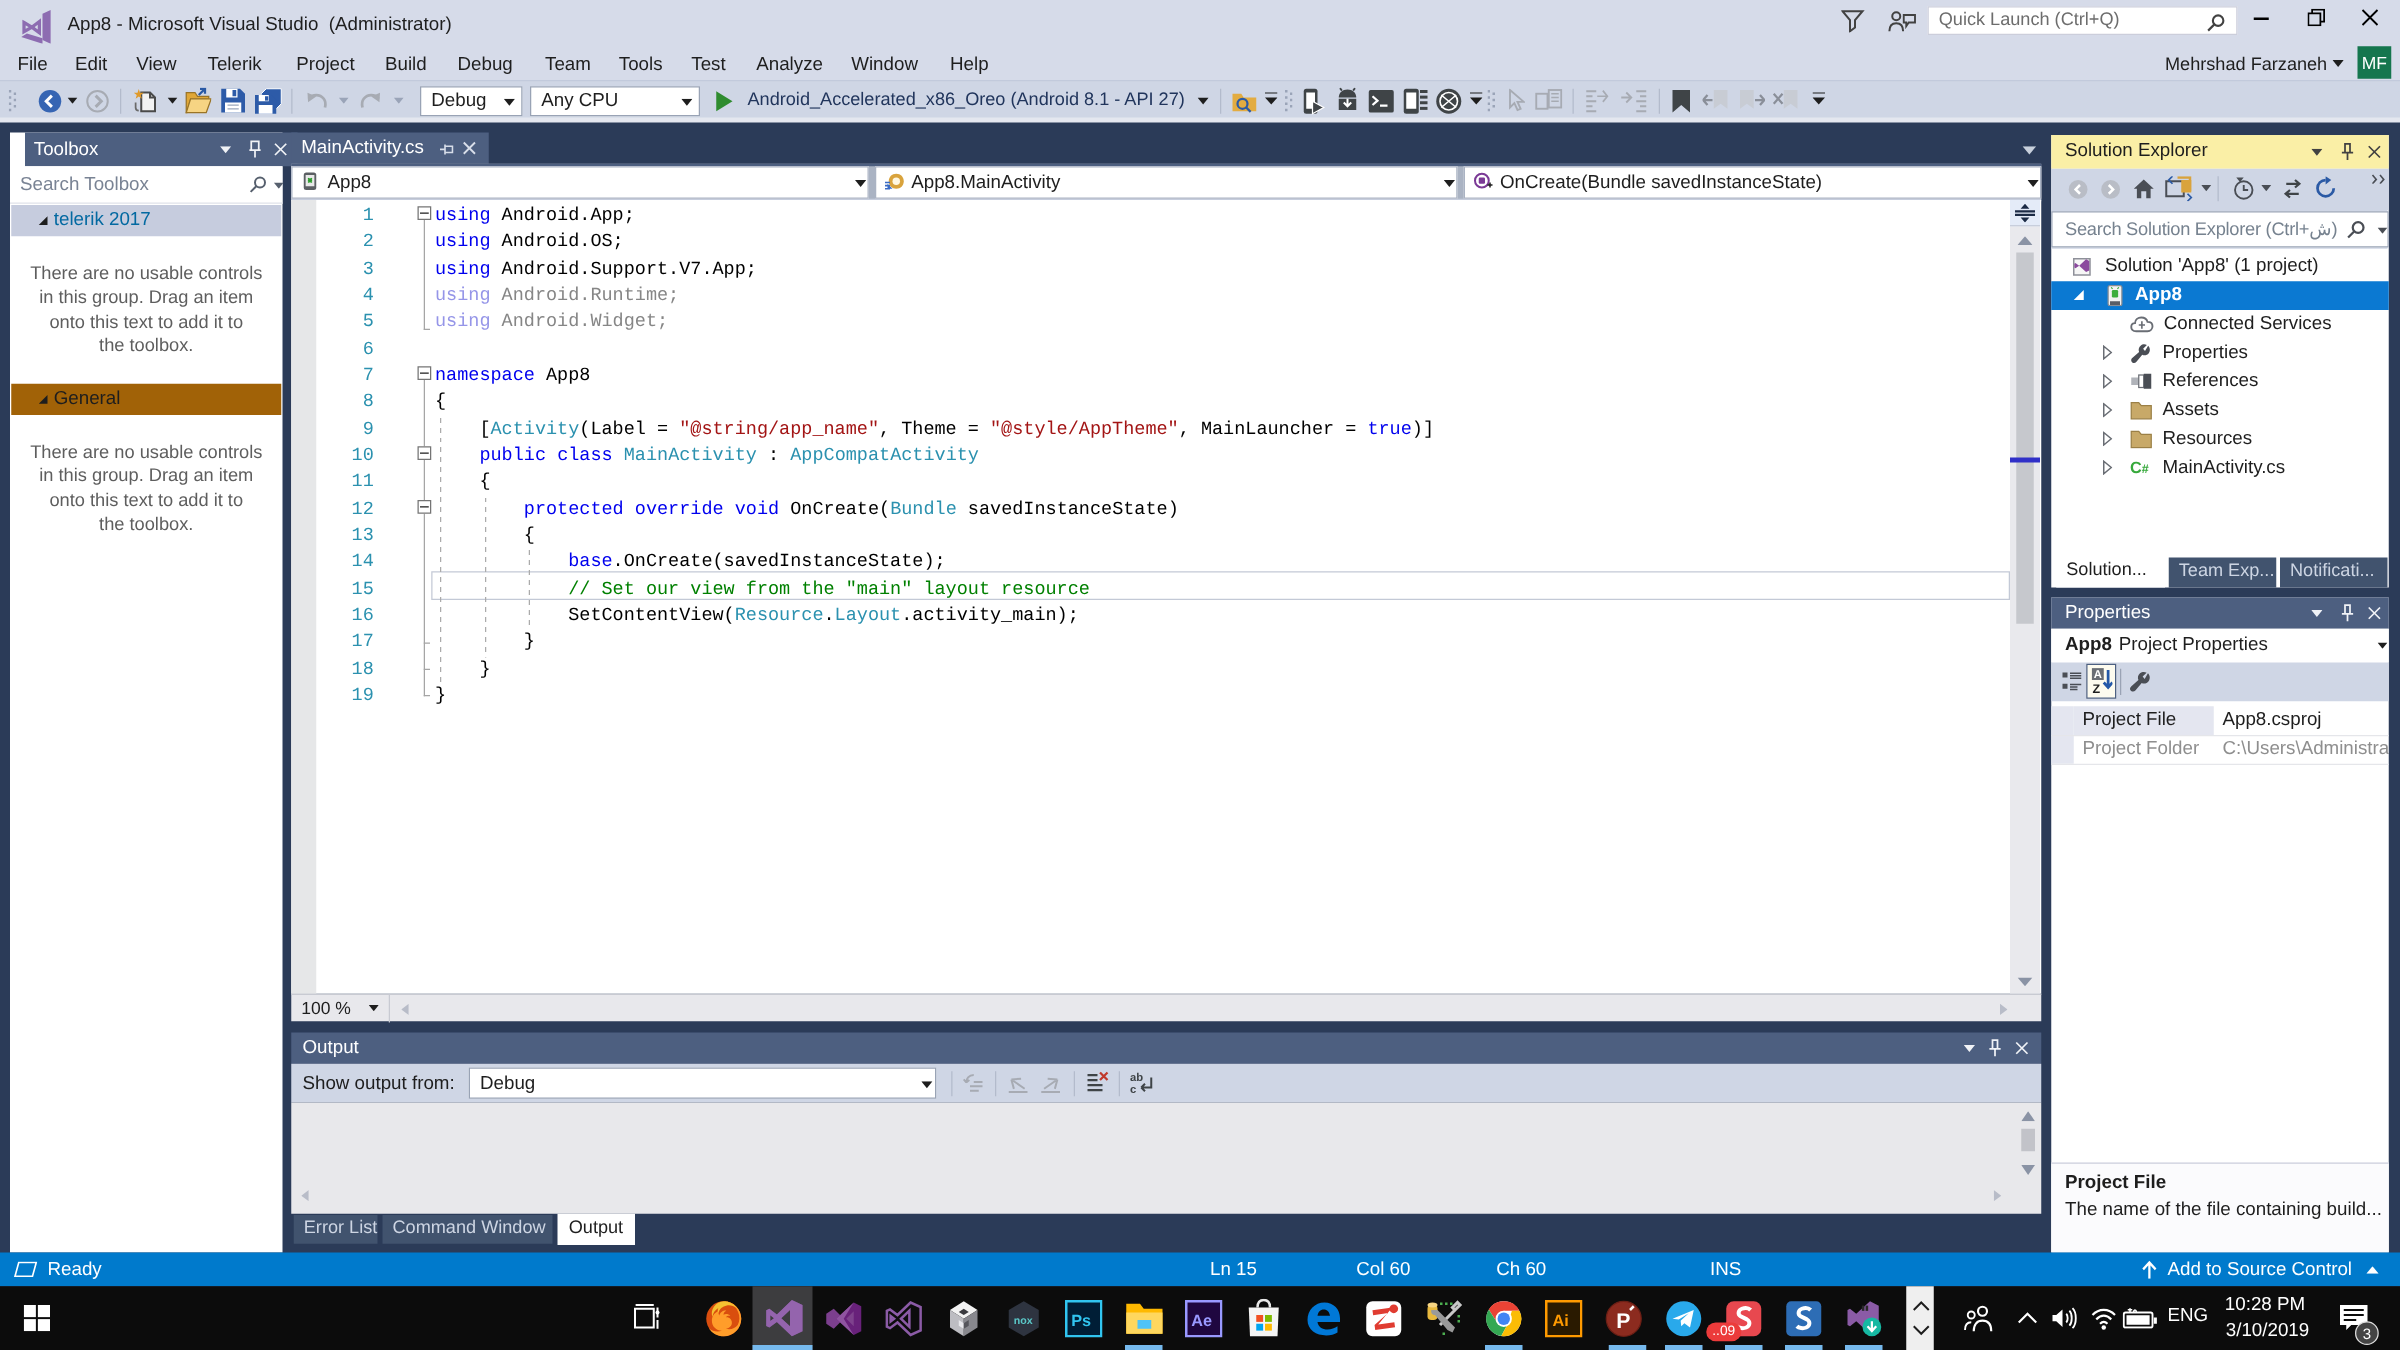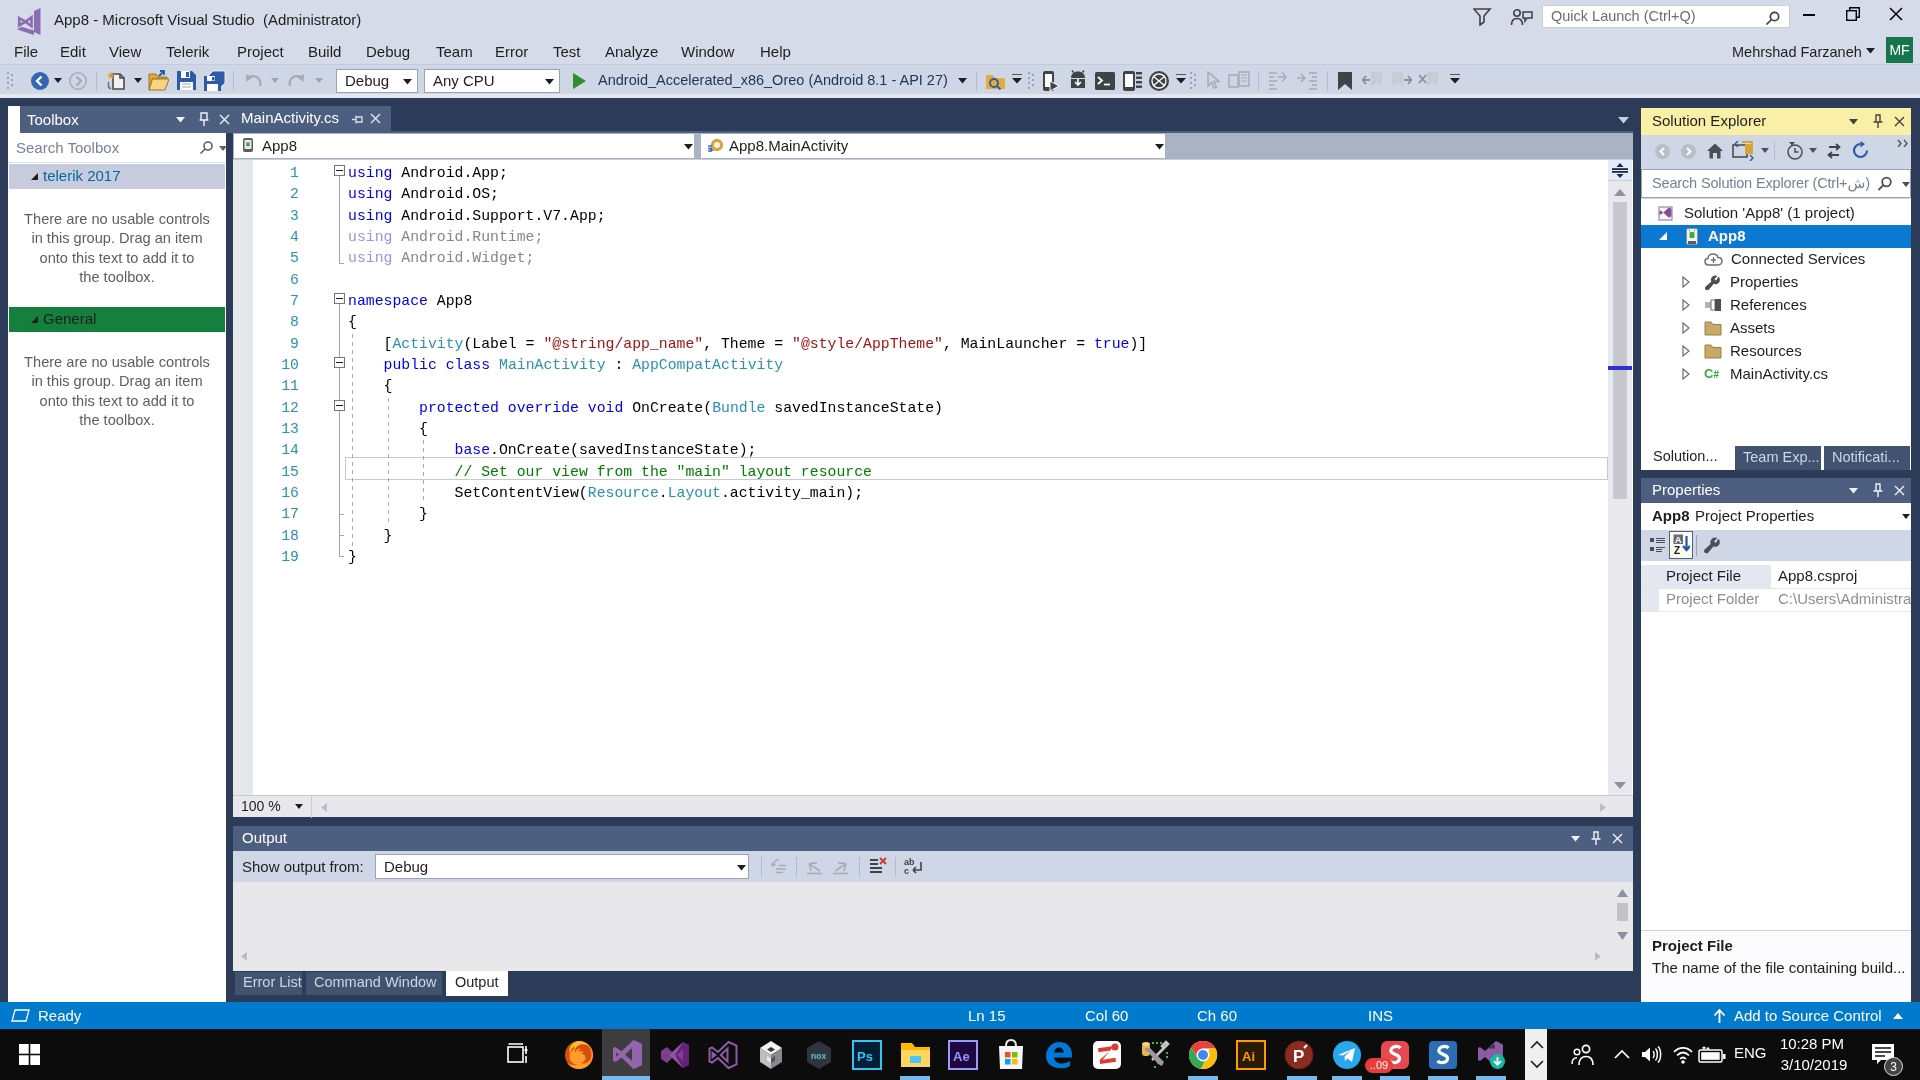--- a/index.html
+++ b/index.html
@@ -68,21 +68,21 @@
 
 <div class="abs" id="menubar">
   <div class="menuitem" style="left:14px;">File</div>
   <div class="menuitem" style="left:60px;">Edit</div>
   <div class="menuitem" style="left:109px;">View</div>
   <div class="menuitem" style="left:166px;">Telerik</div>
   <div class="menuitem" style="left:237px;">Project</div>
   <div class="menuitem" style="left:308px;">Build</div>
   <div class="menuitem" style="left:366px;">Debug</div>
   <div class="menuitem" style="left:436px;">Team</div>
-  <div class="menuitem" style="left:495px;">Error</div>
+  <div class="menuitem" style="left:495px;">Tools</div>
   <div class="menuitem" style="left:553px;">Test</div>
   <div class="menuitem" style="left:605px;">Analyze</div>
   <div class="menuitem" style="left:681px;">Window</div>
   <div class="menuitem" style="left:760px;">Help</div>
   <div class="menuitem" style="left:1732px;font-size:14.5px;top:8px;">Mehrshad Farzaneh</div>
   <svg class="abs" style="left:1866px;top:12px;" width="9" height="6" viewBox="0 0 9 6">
       <path d="M0 0 L9 0 L4.5 5.5 Z" fill="#1E1E1E"></path>
     </svg>
   <div class="abs" style="left:1886px;top:1px;width:27px;height:26px;background:#15764E;color:#fff;font-size:14px;text-align:center;line-height:26px;">MF</div>
 </div>
@@ -303,21 +303,21 @@
         <path d="M0 0 L8 0 L4 5 Z" fill="#57606E"></path>
       </svg>
   </div>
   <div class="abs" style="left:1px;top:58px;width:216px;height:25px;background:#C6CCDE;">
     <svg class="abs" style="left:21px;top:8px;" width="9" height="9" viewBox="0 0 9 9">
         <path d="M8 1 L8 8 L1 8 Z" fill="#1E1E1E"></path>
       </svg>
     <div class="abs" style="left:34px;top:3px;font-size:15px;color:#0369a1;">telerik 2017</div>
   </div>
   <div class="abs" style="left:0;top:104px;width:218px;text-align:center;font-size:14.6px;color:#5E5E5E;line-height:19.3px;">There are no usable controls<br>in this group. Drag an item<br>onto this text to add it to<br>the toolbox.</div>
-  <div class="abs" style="left:1px;top:201px;width:216px;height:25px;background:#15803d;">
+  <div class="abs" style="left:1px;top:201px;width:216px;height:25px;background:#a16207;">
     <svg class="abs" style="left:21px;top:8px;" width="9" height="9" viewBox="0 0 9 9">
         <path d="M8 1 L8 8 L1 8 Z" fill="#1E1E1E"></path>
       </svg>
     <div class="abs" style="left:34px;top:3px;font-size:15px;color:#1E1E1E;">General</div>
   </div>
   <div class="abs" style="left:0;top:247px;width:218px;text-align:center;font-size:14.6px;color:#5E5E5E;line-height:19.3px;">There are no usable controls<br>in this group. Drag an item<br>onto this text to add it to<br>the toolbox.</div>
 </div>
 
 <div class="abs" id="editor" style="left:233px;top:106px;width:1400px;height:711px;">
 
@@ -350,20 +350,31 @@
   </div>
   <div class="abs white" style="left:467px;top:27px;width:466px;height:26px;border:1px solid #AAB3C3;">
     <svg class="abs" style="left:6px;top:3px;" width="17" height="16" viewBox="0 0 17 16">
         <path d="M10 2 C13.5 2 16 4.5 16 8 C16 11.5 13.5 14 10 14 C6.5 14 4 11.5 4 8 C4 4.5 6.5 2 10 2 Z" fill="#D9A33C"></path>
         <circle cx="10" cy="8" r="3" fill="#FFF7E0"></circle>
         <path d="M3 10 L7 14 L3 14 Z" fill="#3A6BC4"></path>
         <path d="M1 9 L5 9 M1 11.5 L5 11.5 M1 14 L5 14" stroke="#3A6BC4" stroke-width="1.3"></path>
       </svg>
     <div class="abs" style="left:28px;top:3px;font-size:15px;color:#1E1E1E;">App8.MainActivity</div>
     <svg class="abs" style="left:454px;top:10px;" width="9" height="6" viewBox="0 0 9 6">
+        <path d="M0 0 L9 0 L4.5 5.5 Z" fill="#1E1E1E"></path>
+      </svg>
+  </div>
+  <div class="abs white" style="left:938px;top:27px;width:462px;height:26px;border:1px solid #AAB3C3;">
+    <svg class="abs" style="left:6px;top:3px;" width="17" height="16" viewBox="0 0 17 16">
+        <rect x="2" y="2" width="11" height="11" rx="5.5" fill="none" stroke="#7B3A96" stroke-width="1.6"></rect>
+        <rect x="5" y="5" width="5" height="5" rx="1" fill="#7B3A96"></rect>
+        <path d="M12 11 L16 11 M14 9 L14 13" stroke="#1E1E1E" stroke-width="1.2"></path>
+      </svg>
+    <div class="abs" style="left:28px;top:3px;font-size:15px;color:#1E1E1E;">OnCreate(Bundle savedInstanceState)</div>
+    <svg class="abs" style="left:450px;top:10px;" width="9" height="6" viewBox="0 0 9 6">
         <path d="M0 0 L9 0 L4.5 5.5 Z" fill="#1E1E1E"></path>
       </svg>
   </div>
 
   <div class="abs white" style="left:0;top:54px;width:1400px;height:635px;"></div>
   <div class="abs" style="left:0;top:54px;width:20px;height:635px;background:#E6E7E8;"></div>
   <div class="abs lnum" style="left:28px;top:57px;width:38px;">1
 2
 3
 4

